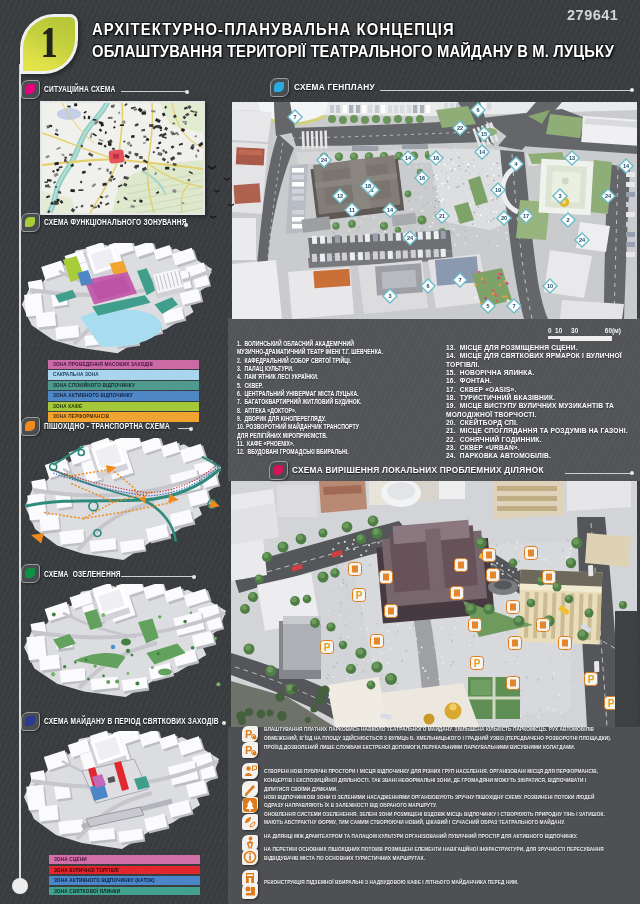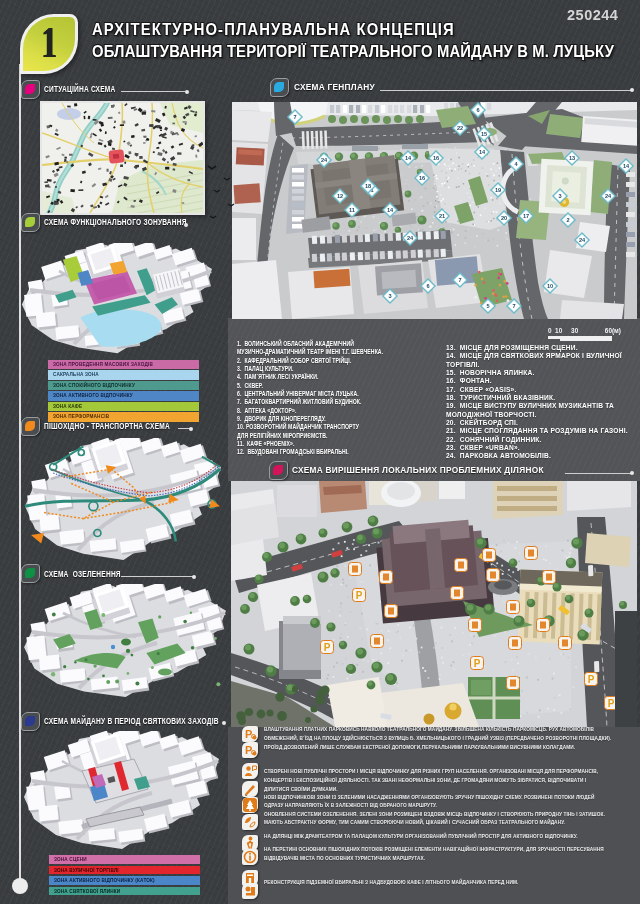--- a/index.html
+++ b/index.html
@@ -51,21 +51,21 @@
   text-shadow:1.6px 0 0 #22241f,-0.8px 0 0 #22241f;
   font-family:'Liberation Serif',serif;">1</div>
 
 <div class="abs" style="left:92px;top:19px;color:#fff;font-weight:bold;
   font-size:17px;line-height:21.5px;letter-spacing:.2px;transform:scaleX(.87);transform-origin:left top;
   white-space:nowrap;
   text-shadow:-1px -1px 0 #161616,1px -1px 0 #161616,-1px 1px 0 #161616,1px 1px 0 #161616,2px 2px 2px rgba(0,0,0,.55);">
 <span style="letter-spacing:1.3px;">АРХІТЕКТУРНО-ПЛАНУВАЛЬНА КОНЦЕПЦІЯ</span><br>
 ОБЛАШТУВАННЯ ТЕРИТОРІЇ ТЕАТРАЛЬНОГО МАЙДАНУ В М. ЛУЦЬКУ</div>
 
-<div class="abs" style="left:567px;top:7px;color:#d4d4d4;font-weight:bold;font-size:14.5px;letter-spacing:.5px;">250244</div>
+<div class="abs" style="left:567px;top:7px;color:#d4d4d4;font-weight:bold;font-size:14.5px;letter-spacing:.5px;">279641</div>
 
 <div class="abs" style="left:40px;top:101px;width:161px;height:110px;border:2px solid #e6e6e6;box-shadow:2px 2px 4px rgba(0,0,0,.35);"><svg width="161" height="110" viewBox="0 0 161 110">
       <rect width="161" height="110" fill="#f0f1ec"></rect>
       <path d="M78,78 L110,62 L161,57 L161,110 L70,110 Z" fill="#dde8cc"></path>
       <path d="M118,0 L161,0 L161,30 L128,22 Z" fill="#e2eccf"></path>
       <path d="M0,88 L30,95 L34,110 L0,110 Z" fill="#e4ecd8"></path>
       <line x1="85" y1="84" x2="161" y2="70" stroke="#c2d2a8" stroke-width="0.6"></line>
       <line x1="85" y1="91" x2="161" y2="77" stroke="#c2d2a8" stroke-width="0.6"></line>
       <line x1="85" y1="98" x2="161" y2="84" stroke="#c2d2a8" stroke-width="0.6"></line>
       <line x1="85" y1="105" x2="161" y2="91" stroke="#c2d2a8" stroke-width="0.6"></line>

